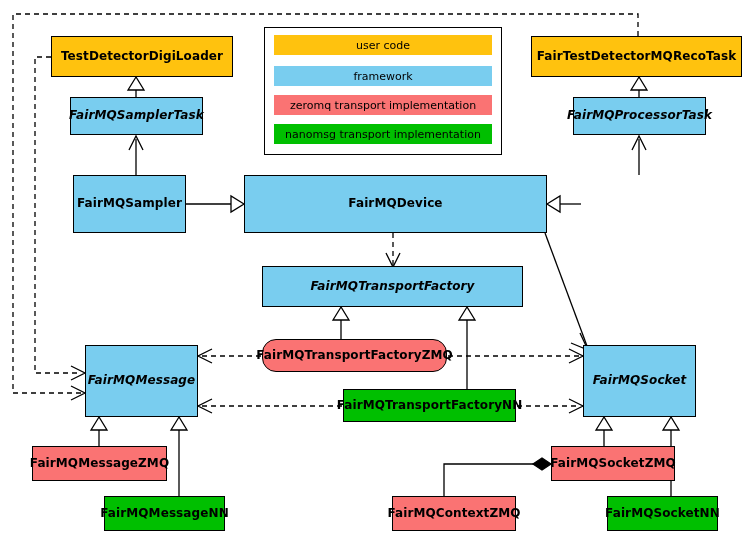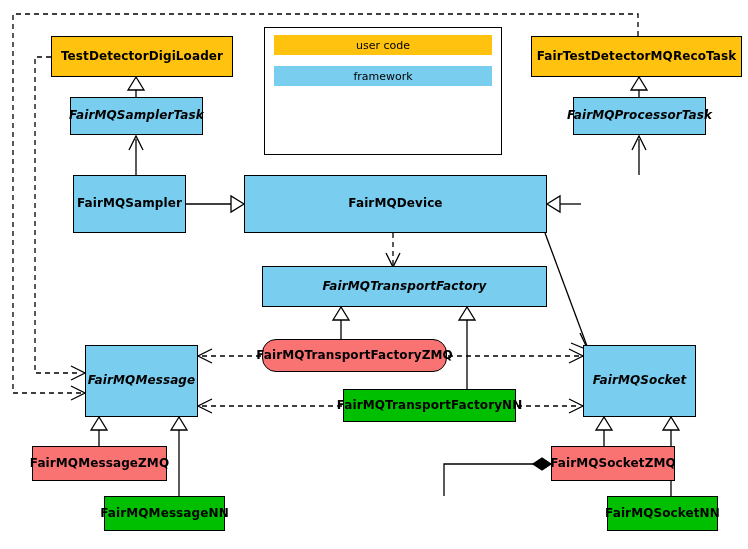--- a/index.html
+++ b/index.html
@@ -172,20 +172,26 @@
   </svg>
 
   <div class="legend-box" style="left:264px; top:27px; width:238px; height:128px;"></div>
 
   <div class="legend-row" style="left:274px; top:35px; width:218px; height:20px; background:#FFC20E;">
     <span>user code</span>
   </div>
   <div class="legend-row" style="left:274px; top:66px; width:218px; height:20px; background:#79CDEF;">
     <span>framework</span>
   </div>
+  <div class="legend-row" style="left:274px; top:95px; width:218px; height:20px; background:#FA7373;">
+    <span>zeromq transport implementation</span>
+  </div>
+  <div class="legend-row" style="left:274px; top:124px; width:218px; height:20px; background:#00BF00;">
+    <span>nanomsg transport implementation</span>
+  </div>
 
   <div class="node" style="left:51px; top:36px; width:182px; height:41px; background:#FFC20E;">
     <span>TestDetectorDigiLoader</span>
   </div>
 
   <div class="node" style="left:531px; top:36px; width:211px; height:41px; background:#FFC20E;">
     <span>FairTestDetectorMQRecoTask</span>
   </div>
 
   <div class="node abstract" style="left:70px; top:97px; width:133px; height:38px; background:#79CDEF;">
@@ -198,21 +204,21 @@
 
   <div class="node" style="left:73px; top:175px; width:113px; height:58px; background:#79CDEF;">
     <span>FairMQSampler</span>
   </div>
 
   <div class="node" style="left:244px; top:175px; width:303px; height:58px; background:#79CDEF;">
     <span>FairMQDevice</span>
   </div>
 
 
-  <div class="node abstract" style="left:262px; top:266px; width:285px; height:41px; background:#79CDEF;">
+  <div class="node abstract" style="left:262px; top:266px; width:261px; height:41px; background:#79CDEF;">
     <span>FairMQTransportFactory</span>
   </div>
 
   <div class="node" style="left:262px; top:339px; width:185px; height:33px; background:#FA7373;border-radius:14px;">
     <span>FairMQTransportFactoryZMQ</span>
   </div>
 
   <div class="node" style="left:343px; top:389px; width:173px; height:33px; background:#00BF00;">
     <span>FairMQTransportFactoryNN</span>
   </div>
@@ -230,18 +236,21 @@
   </div>
 
   <div class="node" style="left:551px; top:446px; width:124px; height:35px; background:#FA7373;">
     <span>FairMQSocketZMQ</span>
   </div>
 
   <div class="node" style="left:104px; top:496px; width:121px; height:35px; background:#00BF00;">
     <span>FairMQMessageNN</span>
   </div>
 
+  <div class="node" style="left:392px; top:496px; width:124px; height:35px; background:#FA7373;">
+    <span>FairMQContextZMQ</span>
+  </div>
 
   <div class="node" style="left:607px; top:496px; width:111px; height:35px; background:#00BF00;">
     <span>FairMQSocketNN</span>
   </div>
 
 </div>
 
 </body></html>

